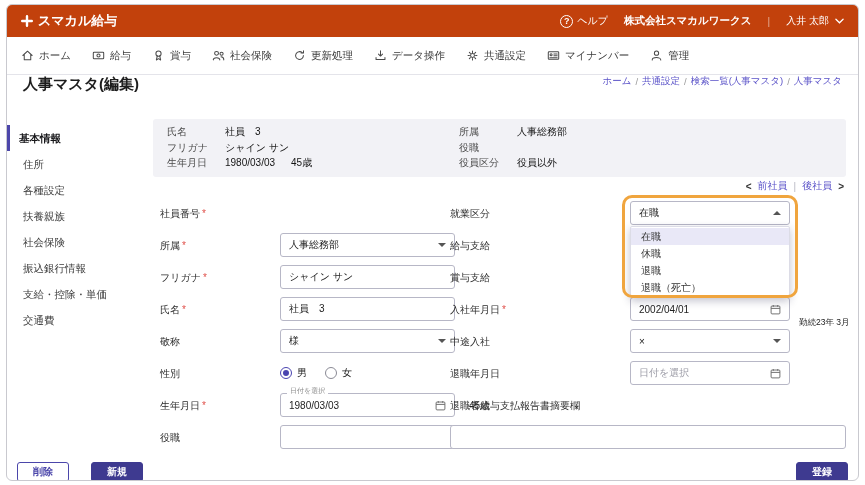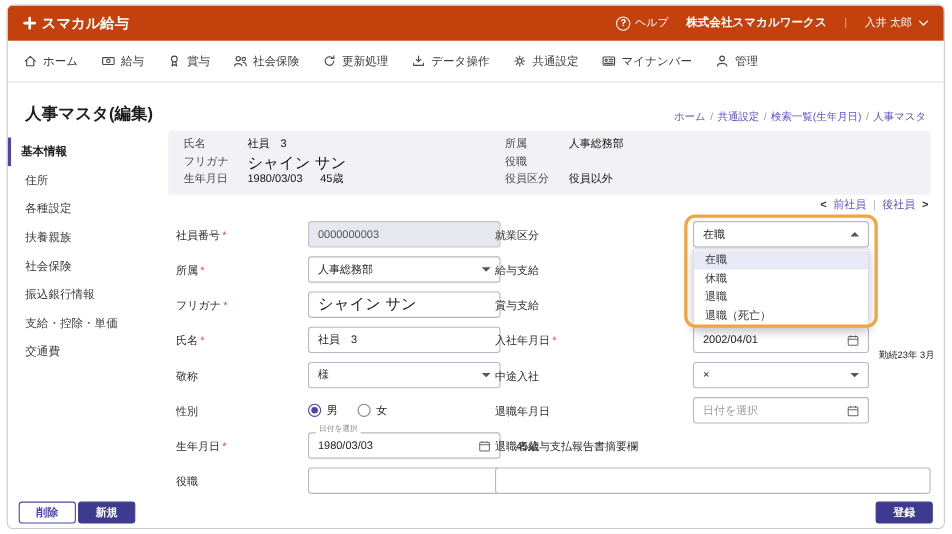--- a/index.html
+++ b/index.html
@@ -18,21 +18,21 @@
   .company{font-weight:700;font-size:10.5px}
   .hsep{opacity:.55}
   .user{display:flex;align-items:center;gap:6px;cursor:pointer}
 
   
   .nav{height:38px;display:flex;align-items:center;gap:21px;padding:0 14px;border-bottom:1px solid #e4e4ea}
   .nav-item{display:flex;align-items:center;gap:5px;font-size:10.5px;color:#3b3b3b;cursor:pointer;white-space:nowrap}
   .nav-item svg{display:block}
 
   
-  .pagehead{height:38px;display:flex;align-items:flex-end;justify-content:space-between;padding:0 16px}
+  .pagehead{height:38px;display:flex;align-items:flex-start;justify-content:space-between;padding:0 16px}
   .title{font-size:15px;font-weight:700;color:#1d1d1d}
   .crumbs{font-size:9.5px;display:flex;gap:4px;align-items:center}
   .crumb{color:#5a52c8;cursor:pointer}
   .crumb-sep{color:#999}
   .crumb-cur{color:#5a52c8}
 
   
   .bodyarea{display:flex;height:343px}
   .sidebar{width:138px;padding-top:12px}
   .side-item{padding:7px 14px 7px 16px;font-size:10.5px;color:#3c3c3c;cursor:pointer;line-height:12px}
@@ -61,21 +61,21 @@
   .r5{--t:216px}.r6{--t:248px}.r7{--t:280px}.r8{--t:312px}
   .lbl{position:absolute;top:calc(var(--t) + 6px);font-size:10px;font-weight:400;color:#2d2d2d;white-space:nowrap}
   .lc{left:15px}.rc{left:305px}
   .req{color:#e0504a;margin-left:2px}
   .ctl{position:absolute;top:var(--t);height:24px;border:1px solid #b7b7c6;border-radius:3px;
     background:#fff;font-size:10px;color:#222;display:flex;align-items:center;padding:0 8px;cursor:pointer}
   .lctl{left:135px;width:175px}
   .rctl{left:485px;width:160px}
   .wide{left:305px;width:396px}
   .ctl.disabled{background:#e7e7ee;color:#555;border-color:#c2c2cf;cursor:default}
-  .small-txt{font-size:14px}
+  .small-txt{font-size:10px}
   .arr{margin-left:auto;width:0;height:0;border-left:4px solid transparent;border-right:4px solid transparent;
     border-top:4.5px solid #555}
   .arr.up{border-top:none;border-bottom:4.5px solid #555}
   .cal{margin-left:auto;flex:none}
   .placeholder{color:#9a9aa5}
   .float-lbl{position:absolute;left:142px;top:274px;font-size:7px;color:#8a8a8a;background:#fff;
     padding:0 3px;z-index:2;line-height:8px}
   .age{position:absolute;left:324px;top:286px;font-size:10px;color:#1a1a1a}
   .service{position:absolute;left:654px;top:204px;font-size:8.5px;color:#1a1a1a;white-space:nowrap}
 
@@ -90,21 +90,21 @@
   .dropdown{position:absolute;left:485px;top:113px;width:160px;background:#fff;z-index:10;
     border:1px solid #dcdce6;border-radius:2px;box-shadow:0 3px 9px rgba(40,40,80,.28);padding:1px 0}
   .dd-opt{height:17px;line-height:17px;padding:0 10px;font-size:10px;color:#333;cursor:pointer}
   .dd-opt.sel-opt{background:#e9e8f7}
 
   
   .ring{position:absolute;left:477px;top:82px;width:176px;height:103px;border:3px solid #f0a53e;
     border-radius:10px;z-index:20;pointer-events:none}
 
   
-  .footer{height:26px;display:flex;align-items:flex-start;gap:2px;padding:0 10px}
+  .footer{height:26px;display:flex;align-items:flex-end;gap:22px;padding:0 10px}
   .btn{height:20px;padding:0 15px;font-size:10px;font-weight:600;border-radius:3px;cursor:pointer;
     font-family:inherit;display:inline-flex;align-items:center}
   .btn.outline{background:#fff;border:1px solid #4b46aa;color:#4b46aa}
   .btn.solid{background:#3e3a90;border:1px solid #3e3a90;color:#fff}
   .btn.right{margin-left:auto}
 </style>
 </head>
 <body>
 
 <div class="app">
@@ -199,21 +199,21 @@
     </div>
   </div>
 
   <div class="pagehead">
     <div class="title">人事マスタ(編集)</div>
     <div class="crumbs">
       <span class="crumb">ホーム</span>
       <span class="crumb-sep">/</span>
       <span class="crumb">共通設定</span>
       <span class="crumb-sep">/</span>
-      <span class="crumb">検索一覧(生年月日)</span>
+      <span class="crumb">検索一覧(人事マスタ)</span>
       <span class="crumb-sep">/</span>
       <span class="crumb-cur">人事マスタ</span>
     </div>
   </div>
 
   <div class="bodyarea">
     <div class="sidebar">
       <div class="side-item active">基本情報</div>
       <div class="side-item">住所</div>
       <div class="side-item">各種設定</div>
@@ -260,23 +260,20 @@
 
       <div class="pager">
         <span class="pg-arrow">&lt;</span>
         <span class="pg-link">前社員</span>
         <span class="pg-div">|</span>
         <span class="pg-link">後社員</span>
         <span class="pg-arrow">&gt;</span>
       </div>
 
       <div class="lbl lc r1"><span>社員番号</span><span class="req">*</span></div>
-      <div class="ctl lctl r1 disabled">
-          <span>0000000003</span>
-        </div>
 
       <div class="lbl lc r2"><span>所属</span><span class="req">*</span></div>
       <div class="ctl lctl r2">
           <span>人事総務部</span>
           <span class="arr"></span>
         </div>
 
       <div class="lbl lc r3"><span>フリガナ</span><span class="req">*</span></div>
       <div class="ctl lctl r3">
           <span class="small-txt">シャイン サン</span>

